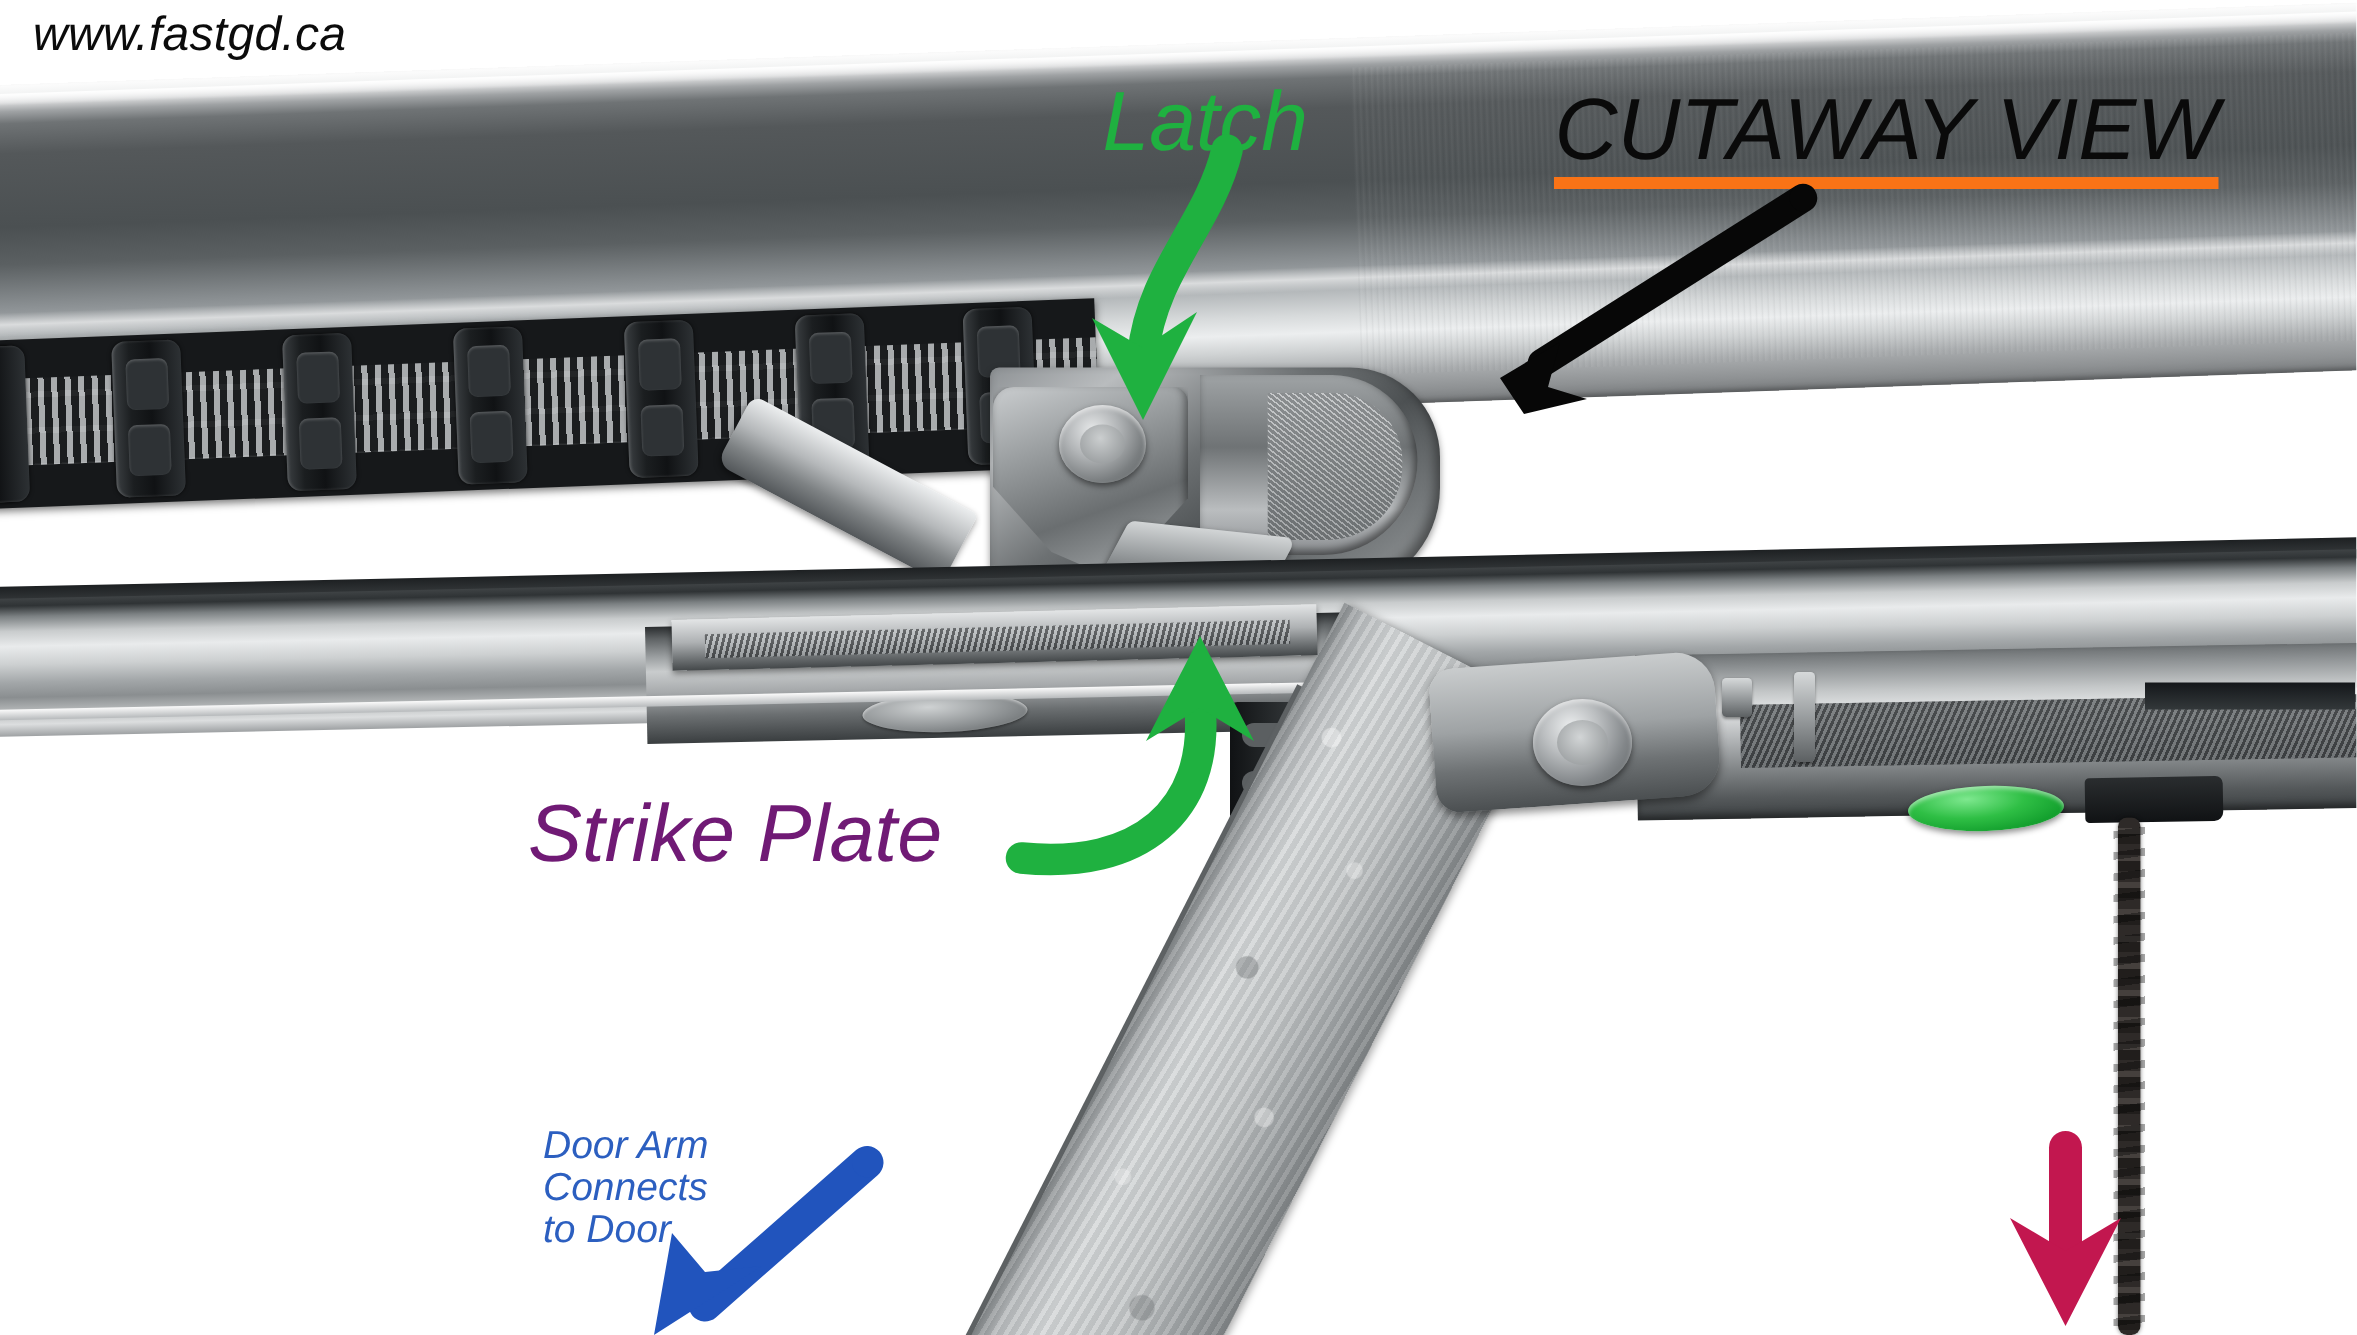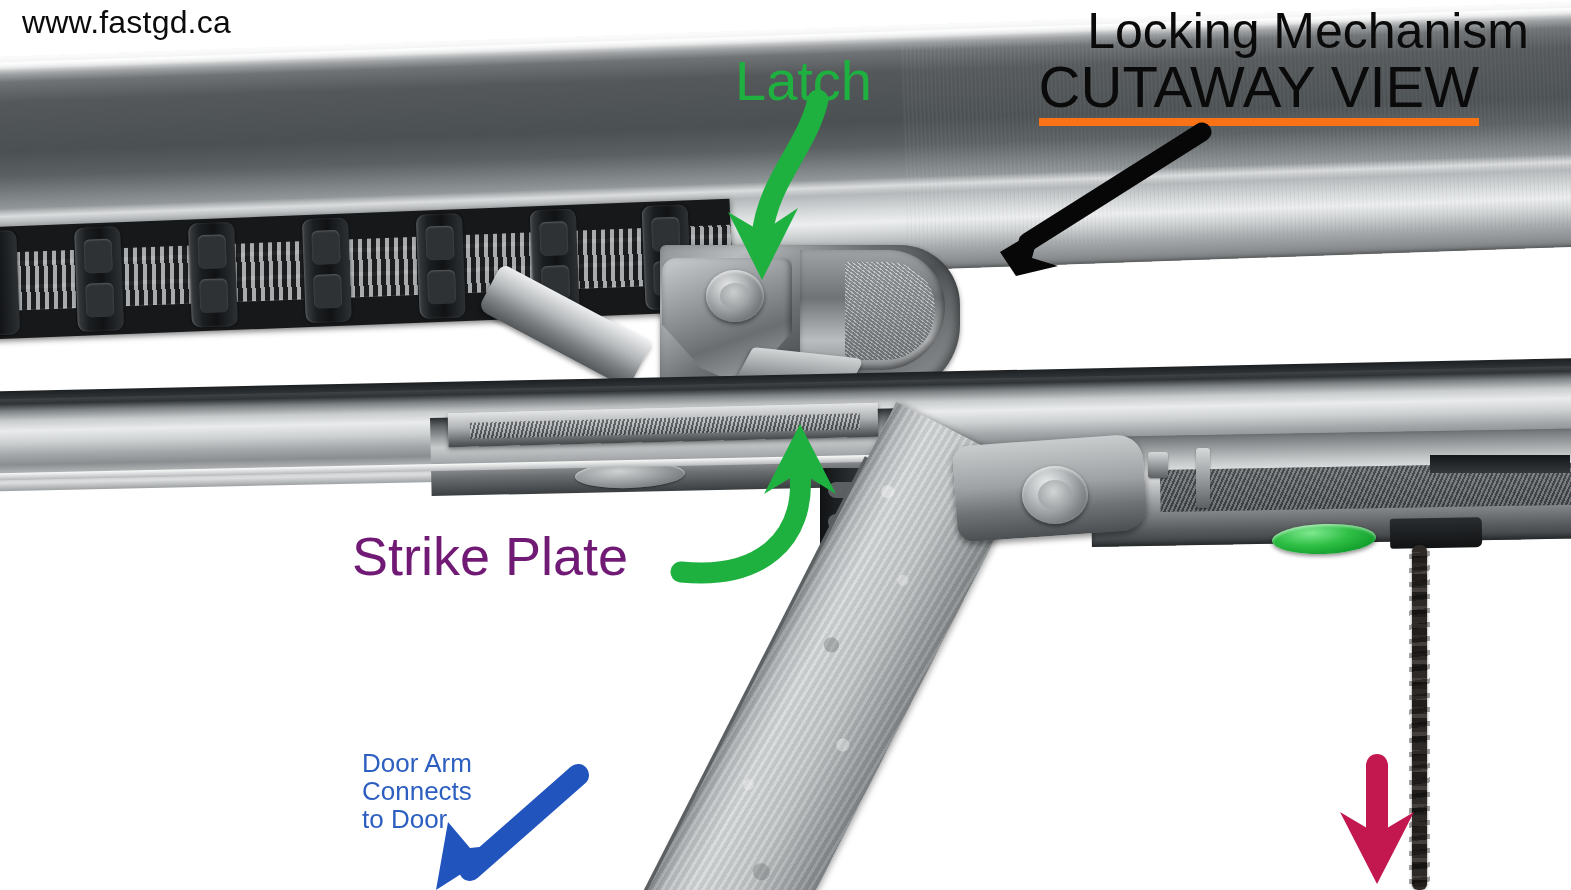--- a/index.html
+++ b/index.html
@@ -430,20 +430,21 @@
     position: absolute;
     background: linear-gradient(to bottom, #14171a, #33383a);
   }
 
   
   #annotations {
     position: absolute;
     left: 0; top: 0;
     width: 1571px; height: 694px;
     pointer-events: none;
+    font-style: italic;
   }
   #annotations .hit { pointer-events: auto; }
 
   .watermark {
     position: absolute;
     left: 22px; top: 4px;
     font-size: 32px;
     color: #0b0b0b;
     letter-spacing: .2px;
     white-space: nowrap;
@@ -575,21 +576,20 @@
       <div class="door-arm-spangle"></div>
     </div>
     <div class="arm-head"></div>
     <div class="arm-bolt"></div>
   </div>
 
   <div id="annotations">
 
     <div class="watermark hit">www.fastgd.ca</div>
 
-    <div class="title-1 hit">Locking Mechanism</div>
 
     <div class="title-2 hit">CUTAWAY VIEW</div>
 
     <svg class="arrow" width="1571" height="890">
       <path d="M1202,132 L1028,242" stroke="#070707" stroke-width="19" fill="none" stroke-linecap="round"></path>
       <path d="M1000,252 L1040,228 L1032,258 L1058,266 L1016,276 Z" fill="#070707"></path>
       <circle cx="1202" cy="132" r="9" fill="#070707"></circle>
     </svg>
 
     <div class="lbl lbl-latch hit">Latch</div>

